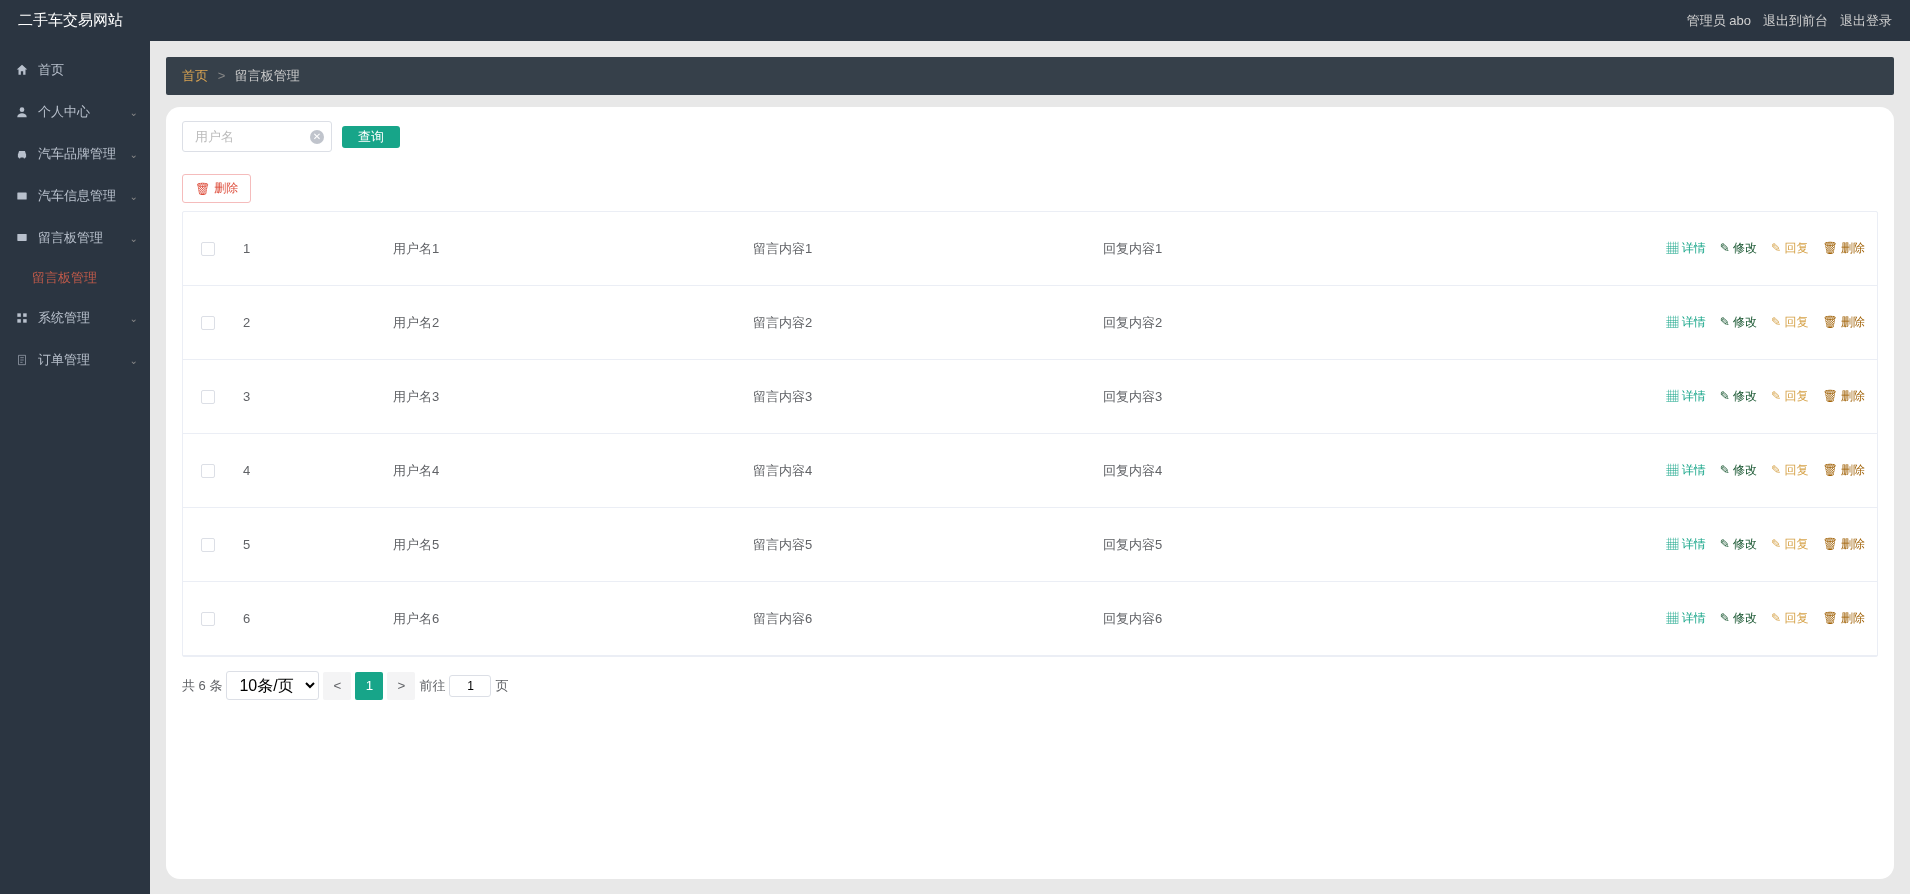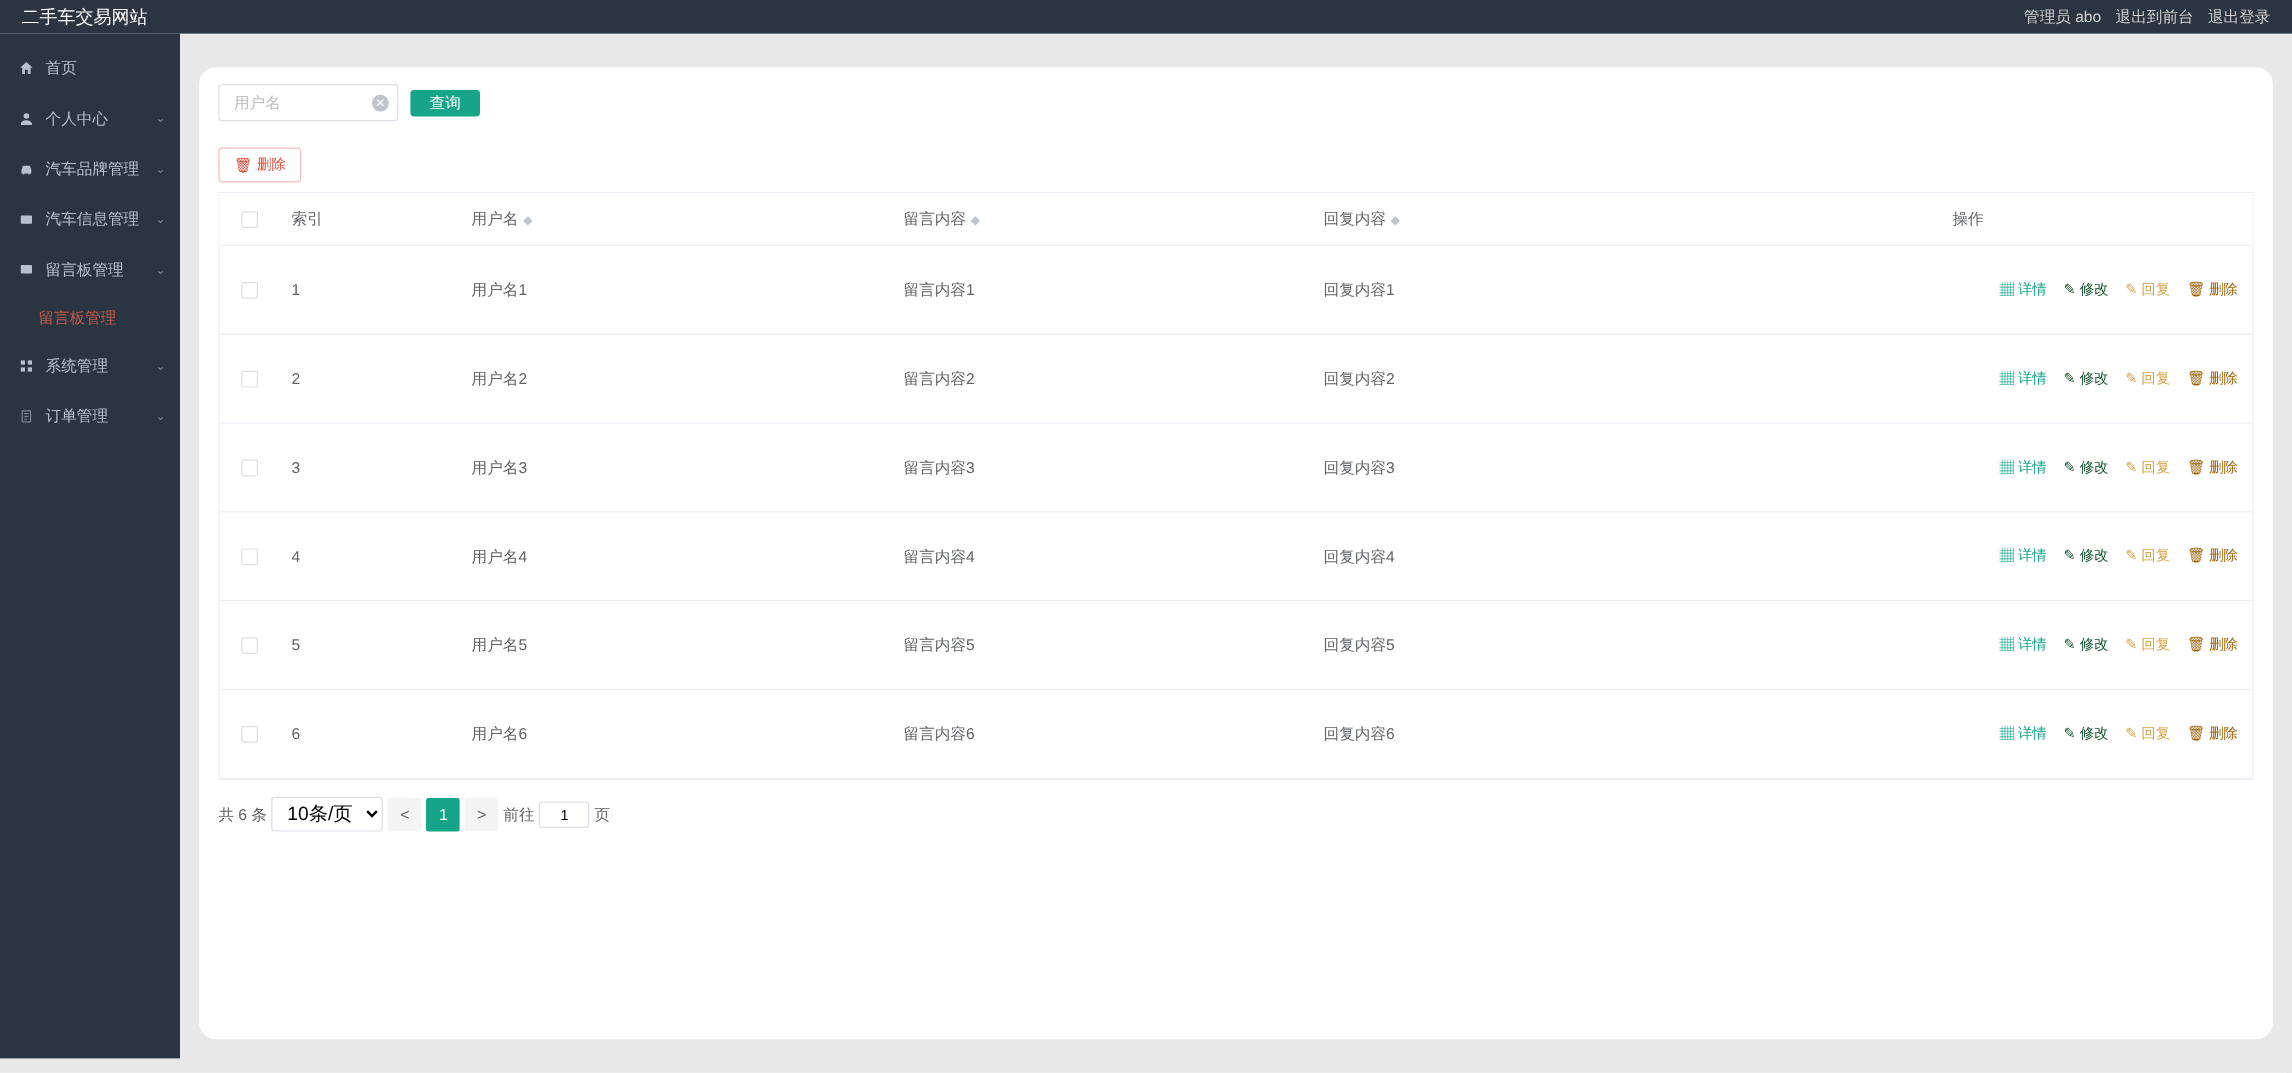--- a/index.html
+++ b/index.html
@@ -1,18 +1,18 @@
 <!DOCTYPE html>
 <html><head>
 <meta charset="utf-8">
 <style>
 * { margin: 0; padding: 0; box-sizing: border-box; }
 body { font-family: "Microsoft YaHei", Arial, sans-serif; font-size: 13px; background: #e8e8e8; color: #333; width: 1910px; height: 894px; overflow: hidden; }
 
-.topbar { height: 28px; background: #2b3541; color: #d0d0d0; display: flex; align-items: center; padding: 0 18px; justify-content: space-between; }
+.topbar { height: 41px; background: #2b3541; color: #d0d0d0; display: flex; align-items: center; padding: 0 18px; justify-content: space-between; }
 .topbar .brand { font-size: 15px; color: #fff; }
 .topbar .right { display: flex; gap: 12px; font-size: 13px; }
 .topbar .right span { cursor: pointer; }
 
 .layout { display: flex; height: calc(894px - 40px); }
 
 .sidebar { width: 150px; background: #2b3541; color: #b8c0cc; padding-top: 8px; }
 .menu-item { display: flex; align-items: center; padding: 12px 14px; font-size: 13px; cursor: pointer; position: relative; }
 .menu-item .icon { width: 16px; margin-right: 8px; display: inline-flex; align-items: center; justify-content: center; }
 .menu-item .chev { position: absolute; right: 12px; font-size: 10px; color: #888; }
@@ -141,47 +141,42 @@
           <svg width="14" height="14" viewBox="0 0 24 24" fill="#b8c0cc">
             <path d="M6 4h12v16H6z M9 8h6 M9 12h6 M9 16h4" stroke="#b8c0cc" fill="none"></path>
           </svg>
         </span>
         <span>订单管理</span>
         <span class="chev">⌄</span>
       </div>
     </div>
 
   <div class="main">
+    <div class="breadcrumb">
+      <span class="home">首页</span>
+      <span class="sep">&gt;</span>
+      <span>留言板管理</span>
+    </div>
 
     <div class="panel">
       <div class="toolbar">
         <div class="search-wrap">
           <input class="search-input" placeholder="用户名" style="">
           <span class="clear-icon">✕</span>
         </div>
         <button class="btn-query">查询</button>
       </div>
       <div>
         <button class="btn-del-top">
           <span>🗑</span>
           <span>删除</span>
         </button>
       </div>
 
       <div class="table">
-        <div class="thead">
-          <div class="col-check">
-              <span class="chk"></span>
-            </div>
-          <div class="col-index">索引</div>
-          <div class="col-user"><span>用户名</span><span class="sort-icon">◆</span></div>
-          <div class="col-msg"><span>留言内容</span><span class="sort-icon">◆</span></div>
-          <div class="col-reply"><span>回复内容</span><span class="sort-icon">◆</span></div>
-          <div class="col-op">操作</div>
-        </div>
         <div id="tbody">
             <div class="trow">
               <div class="col-check">
                 <span class="chk"></span>
               </div>
               <div class="col-index">1</div>
               <div class="col-user">用户名1</div>
               <div class="col-msg">留言内容1</div>
               <div class="col-reply">回复内容1</div>
               <div class="col-op">

